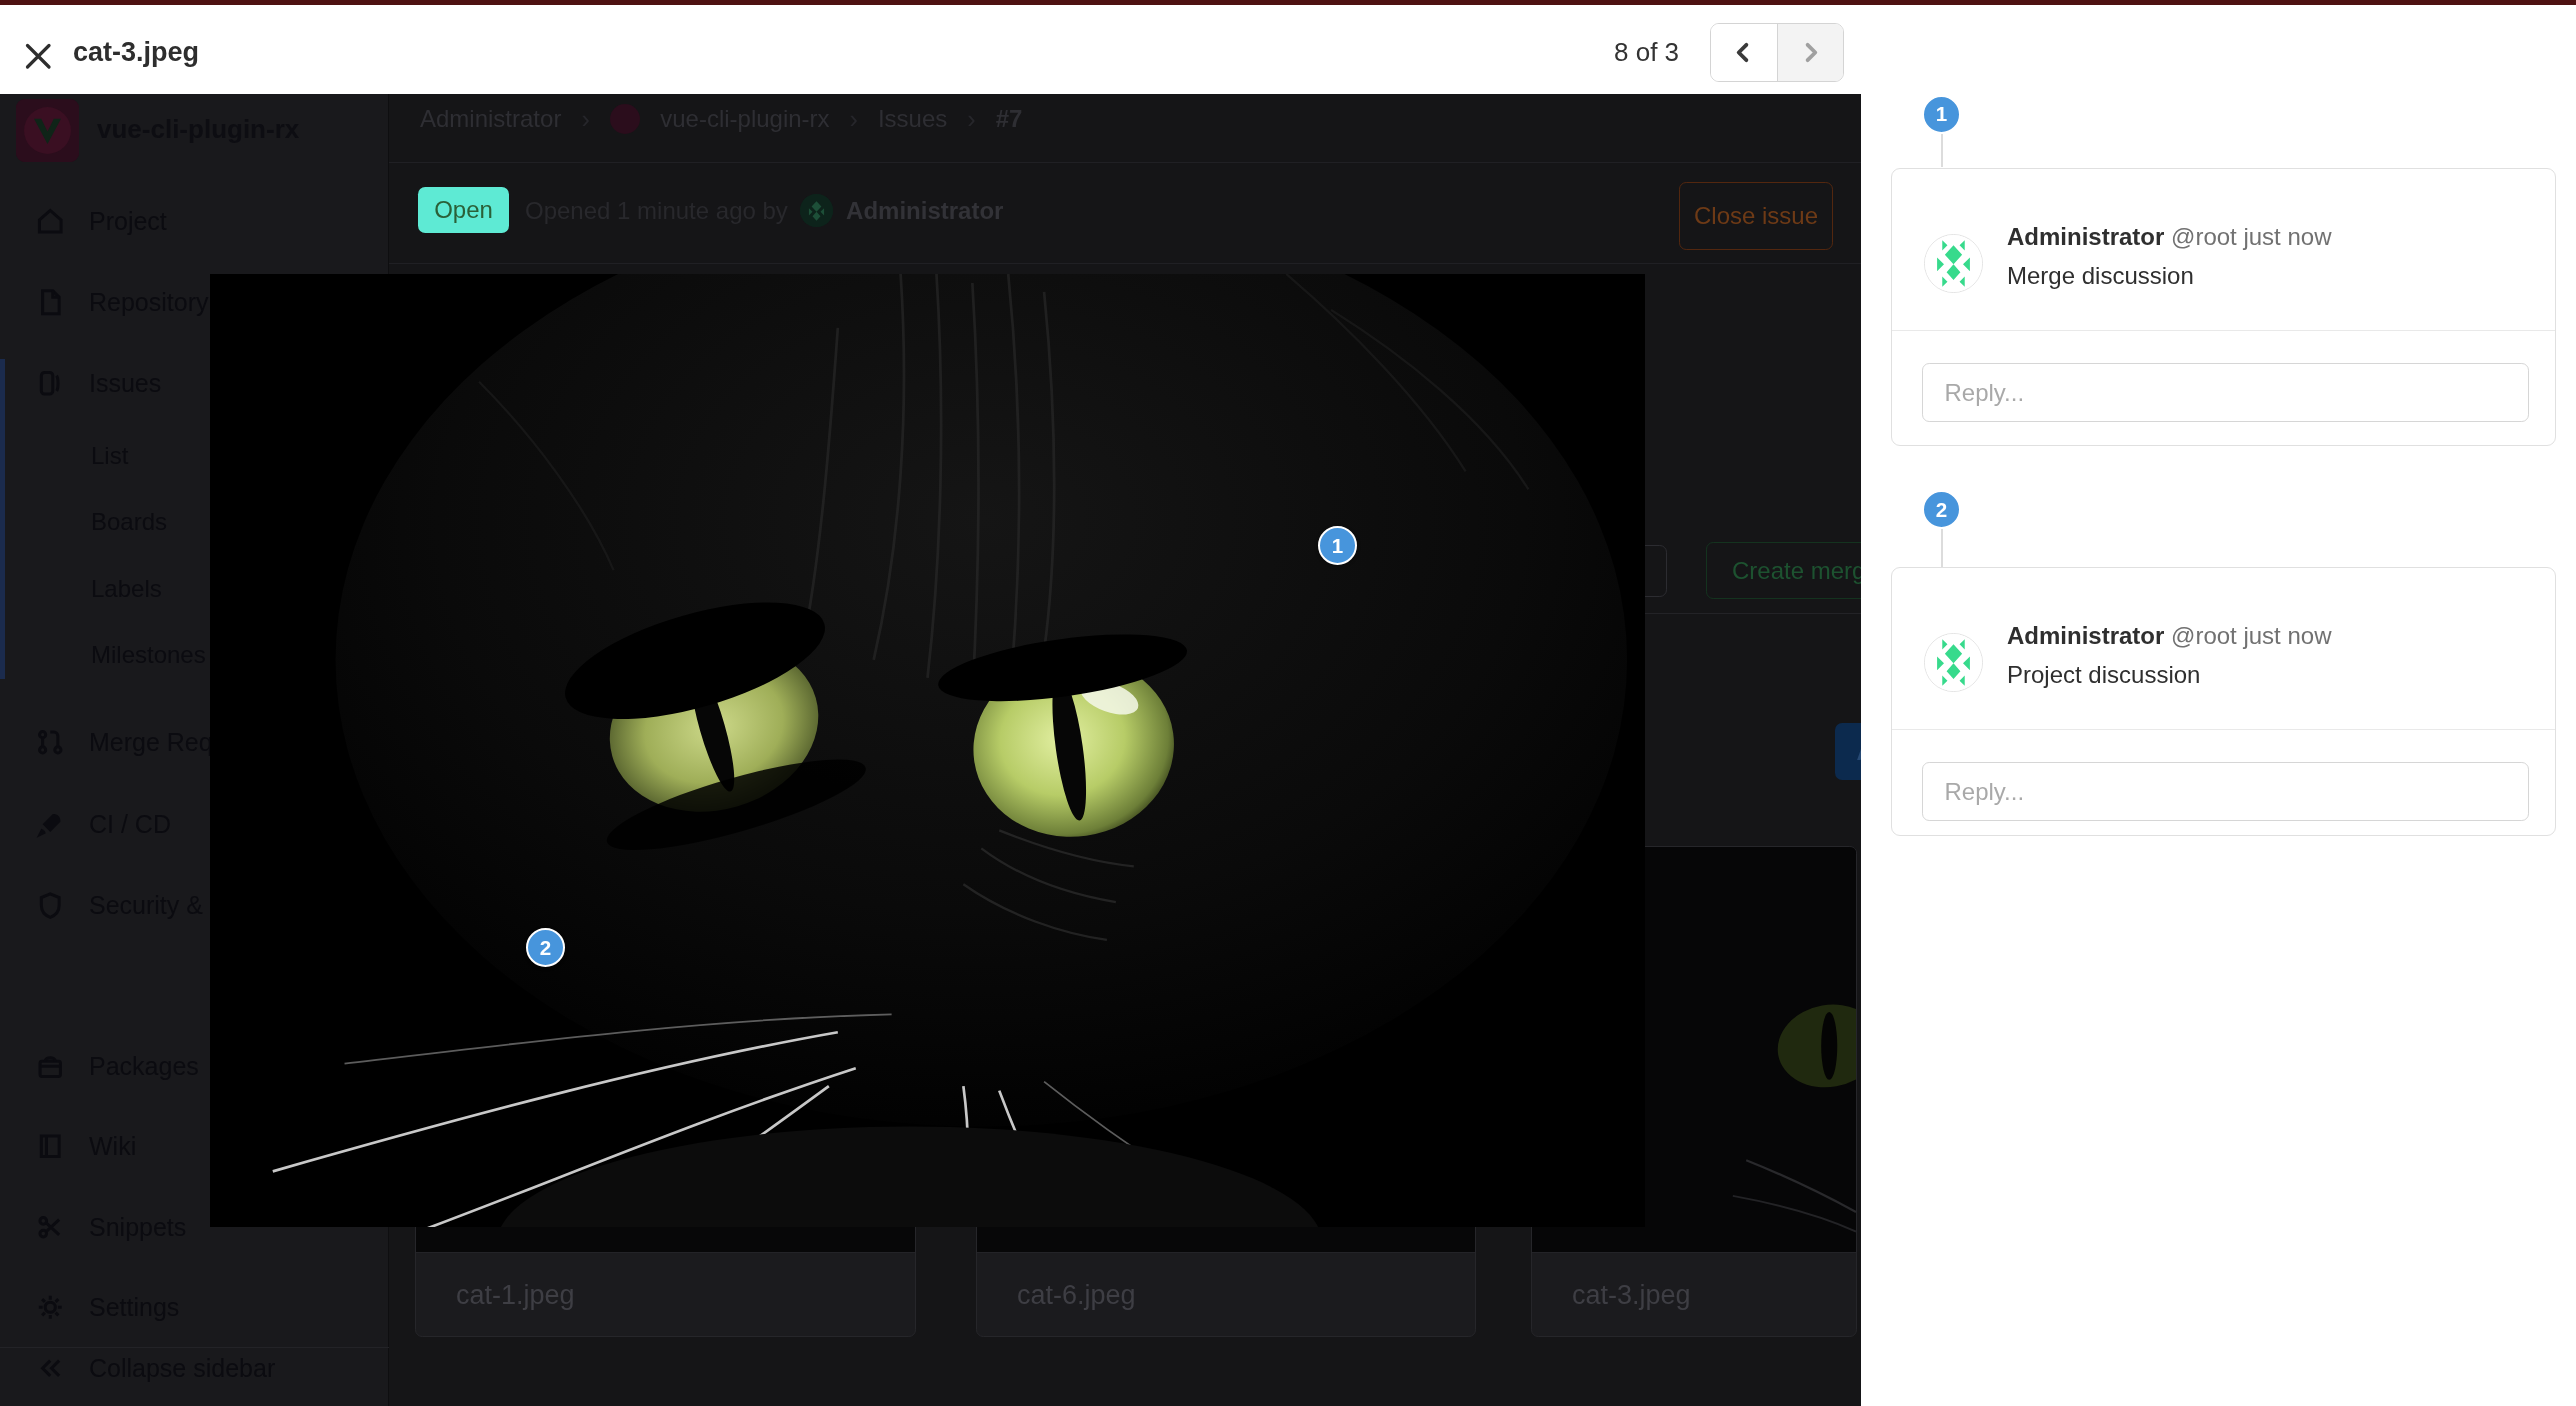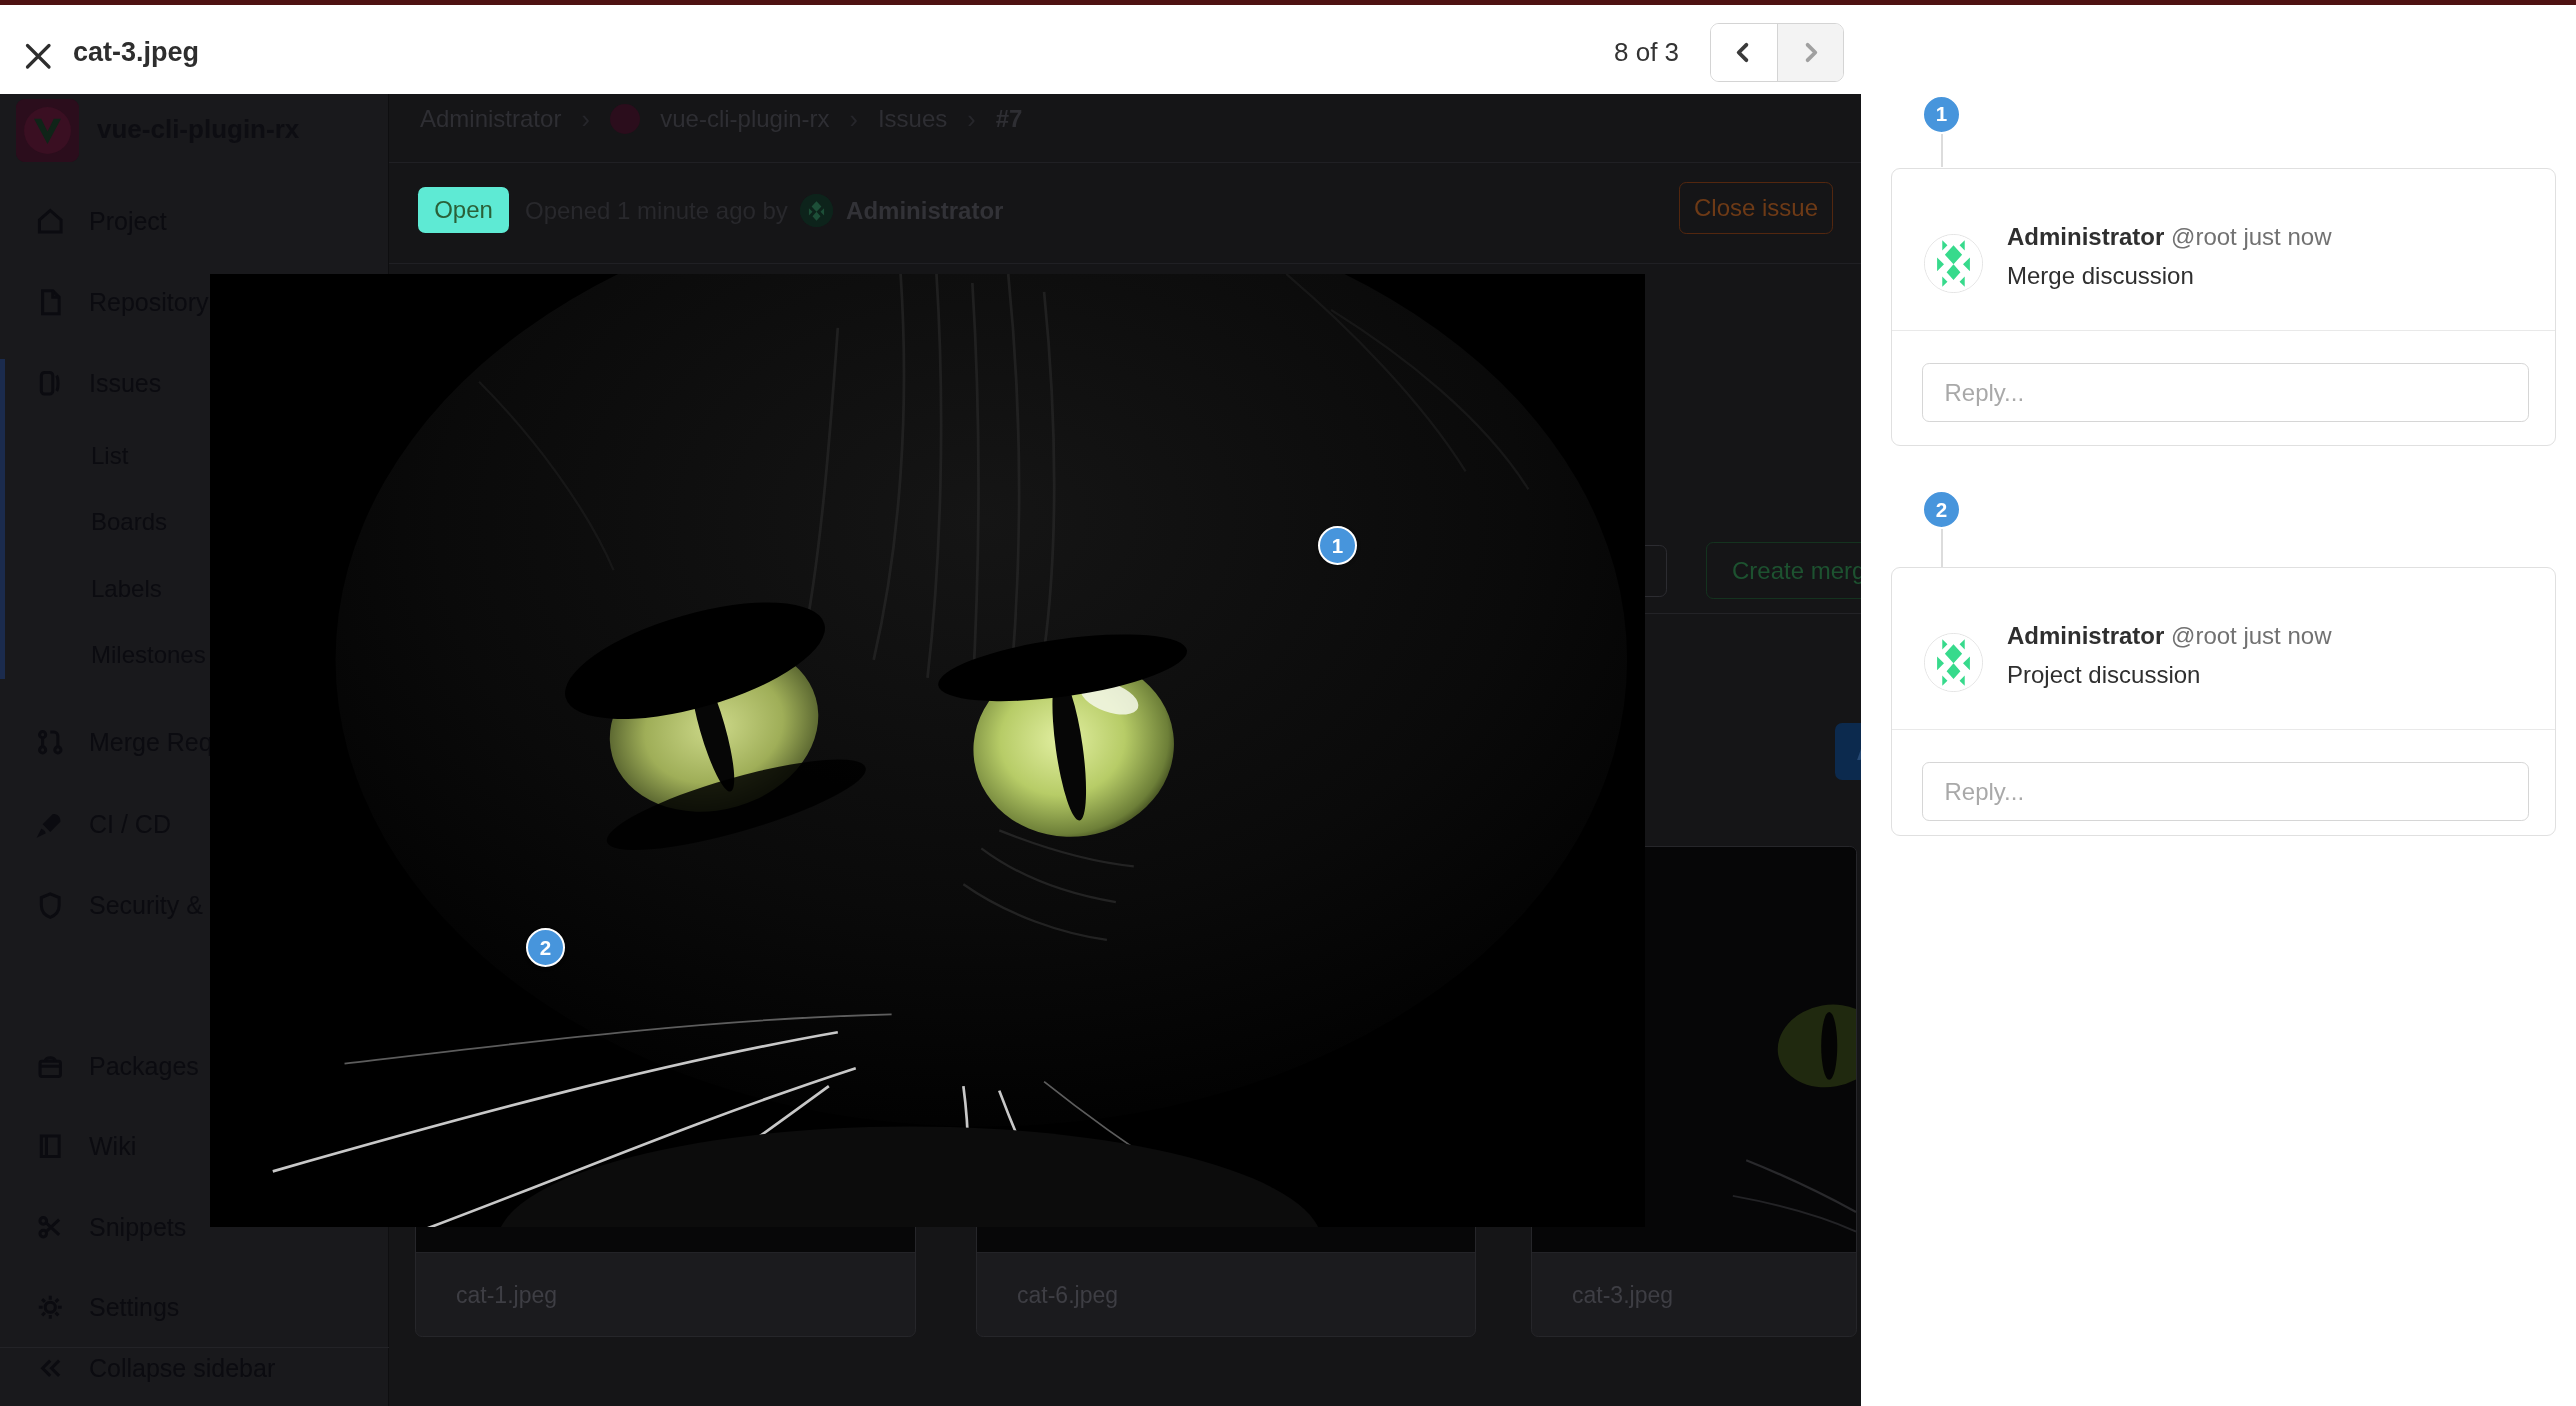--- a/index.html
+++ b/index.html
@@ -40,33 +40,33 @@
   
   .crumb-row { position:absolute; left:420px; top:7.2px; height:36px; display:flex; align-items:center; gap:20px; font-size:24px; color:#2e2e33; white-space:nowrap; }
   .crumb-sep { color:#26262b; font-size:25px; }
   .crumb-avatar { width:30.5px; height:30.5px; border-radius:50%; background:#2b0d1c; display:inline-block; overflow:hidden; }
   #crumb-border { position:absolute; left:389px; top:68px; width:1472px; height:0.9px; background:#202024; }
   #status-row-border { position:absolute; left:389px; top:169px; width:1472px; height:0.9px; background:#202024; }
   #status-badge { position:absolute; left:418px; top:93px; width:91px; height:46px; background:#5eead4; border-radius:7.2px; display:flex; align-items:center; justify-content:center; font-size:24px; color:#2a6038; }
   #opened-row { position:absolute; left:525px; top:100px; display:flex; align-items:center; gap:12.6px; font-size:24px; color:#28282c; white-space:nowrap; }
   .mini-avatar { width:33px; height:33px; border-radius:50%; overflow:hidden; background:#0f241c; }
   #opened-author { font-weight:700; color:#323237; }
-  #close-issue-btn { position:absolute; left:1679px; top:88px; width:154px; height:52px; border:1.8px solid #53270f; border-radius:7.2px; color:#6e3a16; font-size:24px; display:flex; align-items:center; justify-content:center; background:transparent; }
+  #close-issue-btn { position:absolute; left:1679px; top:88px; width:154px; height:68px; border:1.8px solid #53270f; border-radius:7.2px; color:#6e3a16; font-size:24px; display:flex; align-items:center; justify-content:center; background:transparent; }
 
   
   #dropdown-btn { position:absolute; left:1606px; top:451px; width:61px; height:52px; border:0.9px solid #2c2c31; border-radius:7.2px; display:flex; align-items:center; justify-content:center; }
   #dropdown-btn svg { width:23px; height:23px; fill:none; stroke:#3c3c41; stroke-width:3; }
   #create-merge-btn { position:absolute; left:1706px; top:448px; width:231px; height:57px; border:1.8px solid #14331f; border-radius:7.2px; color:#1d5230; font-size:24px; display:flex; align-items:center; padding-left:25px; white-space:nowrap; overflow:hidden; }
   #section-border { position:absolute; left:1645px; top:519px; width:216px; height:0.9px; background:#232327; }
   #comment-btn { position:absolute; left:1835px; top:629px; width:72px; height:57px; background:#0c2a4e; border-radius:7.2px; color:#274a75; font-size:24px; font-weight:700; display:flex; align-items:center; padding-left:21.5px; }
 
   
   .design-card { position:absolute; top:752px; height:491px; background:#1b1b1e; border:0.9px solid #26262a; border-radius:7.2px; overflow:hidden; }
   .design-card .thumb { position:absolute; left:0; top:0; width:100%; height:405px; background:#070708; }
-  .design-card .card-footer { position:absolute; left:0; top:405px; width:100%; height:85px; border-top:0.9px solid #232327; display:flex; align-items:center; padding-left:40px; font-size:23px; color:#3e3e44; }
+  .design-card .card-footer { position:absolute; left:0; top:405px; width:100%; height:85px; border-top:0.9px solid #232327; display:flex; align-items:center; padding-left:40px; font-size:27px; color:#3e3e44; }
   #design-card-1 { left:415px;  width:501px; }
   #design-card-2 { left:976px; width:500px; }
   #design-card-3 { left:1531px; width:326px; }
 
   
   #design-image { left:210px; top:274px; width:1435px; height:953px; }
   #design-image svg { display:block; width:100%; height:100%; }
 
   
   .pin { position:absolute; width:39px; height:39px; border-radius:50%; background:#4795dc; border:2.7px solid #ffffff; color:#fff; font-size:20.6px; font-weight:700; display:flex; align-items:center; justify-content:center; cursor:pointer; box-shadow:0 0.9px 3.6px rgba(0,0,0,.35); }

